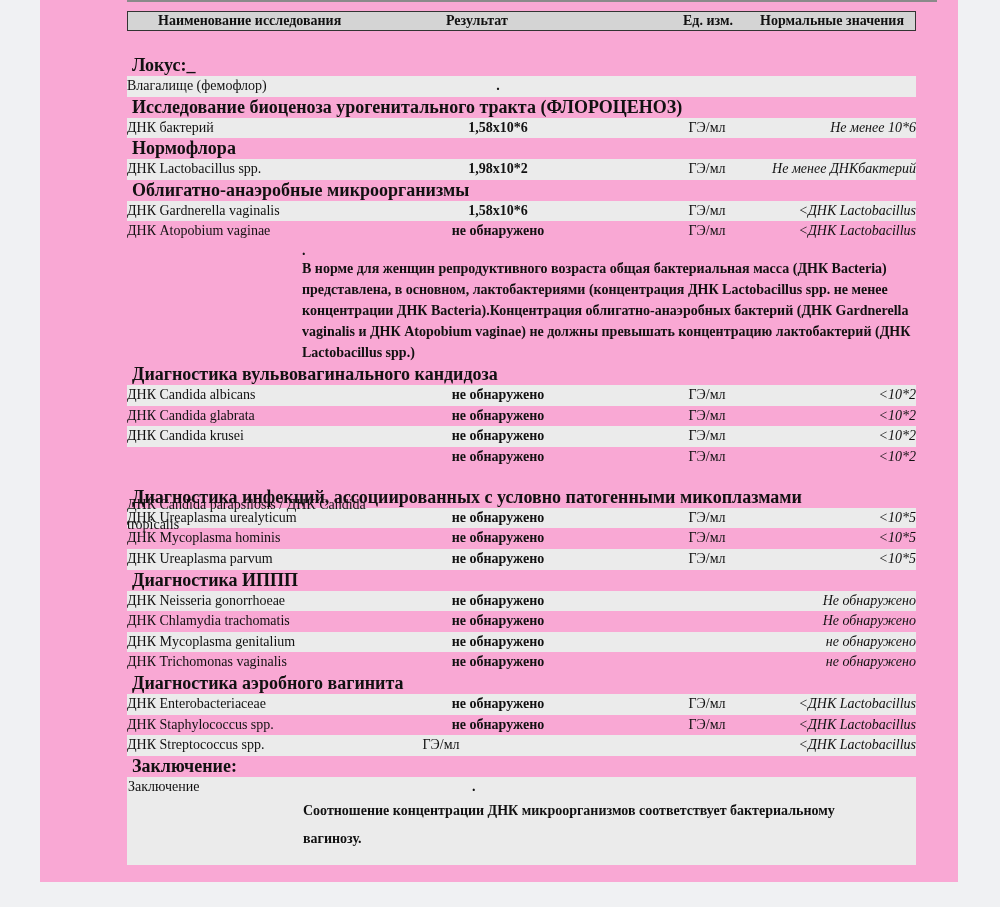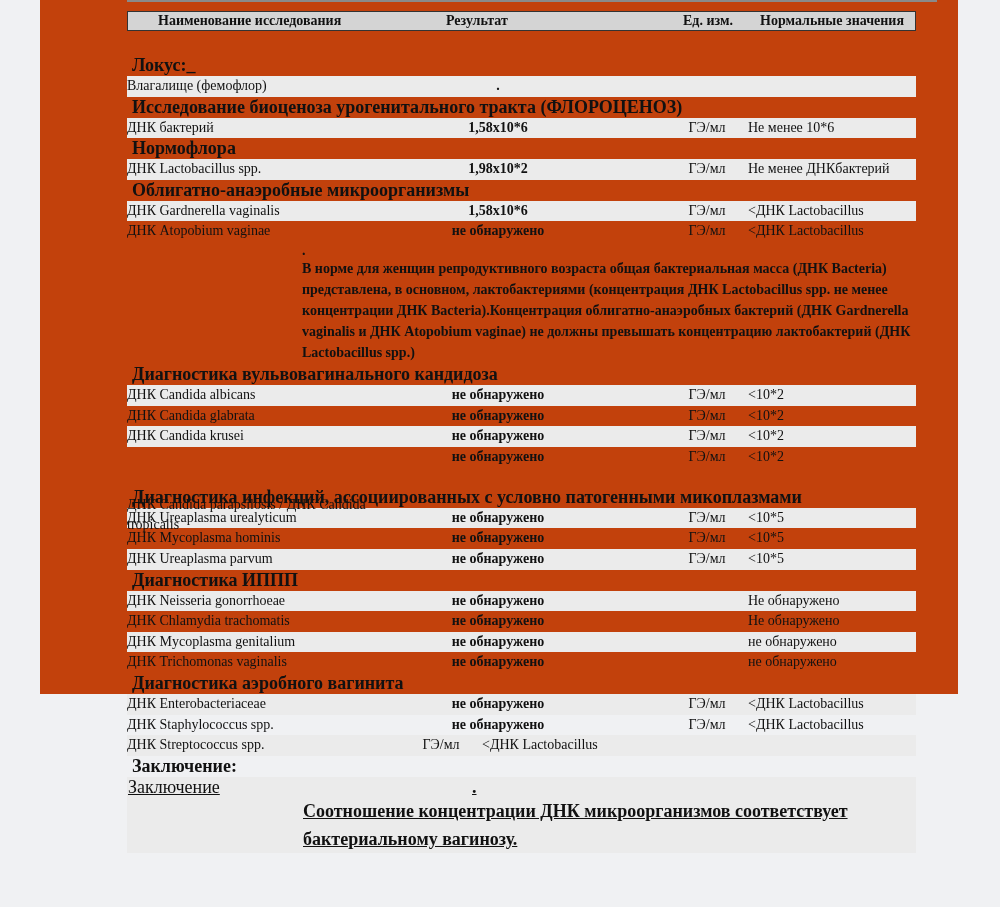--- a/index.html
+++ b/index.html
@@ -7,22 +7,22 @@
     width: 1000px; height: 907px;
     background: #f0f1f3;
     font-family: "Liberation Serif", "DejaVu Serif", serif;
     color: #111;
     position: relative;
     overflow: hidden;
   }
   .page {
     position: absolute;
     left: 40px; top: 0;
-    width: 918px; height: 694px;
-    background: #c2410c;
+    width: 918px; height: 882px;
+    background: #f9a8d4;
   }
   .top-rule {
     position: absolute;
     left: 87px; top: 0;
     width: 810px; height: 2px;
     background: #8a8a8a;
   }
   .sheet {
     position: absolute;
     left: 87px; top: 11px;
@@ -55,40 +55,39 @@
   .row {
     display: flex;
     height: 20.6px;
     line-height: 20.6px;
     font-size: 14px;
   }
   .row.shaded { background: #ebebeb; }
   .row .name { width: 273px; padding-left: 0; box-sizing: border-box; white-space: nowrap; }
   .row .res  { width: 266px; font-weight: bold; text-align: center; padding-right: 70px; box-sizing: border-box; }
   .row .unit { width: 82px; text-align: center; }
-  .row .norm { flex: 1; text-align: left; }
+  .row .norm { flex: 1; text-align: right; font-style: italic; }
   .row.tall { height: 40px; }
   .row.tall .name { white-space: normal; line-height: 20px; margin-top: 48px; }
   .row.tall .res, .row.tall .unit, .row.tall .norm { line-height: 20px; }
 
   .note {
     padding-left: 175px;
     font-weight: bold;
     font-size: 14px;
     line-height: 21px;
     padding-top: 4px;
     padding-bottom: 1px;
   }
   .note .dot { display: block; line-height: 10px; height: 12px; }
 
   .conclusion-block {
     background: #ebebeb;
-    font-size: 18px;
-    padding-bottom: 0;
-    text-decoration: underline;
+    font-size: 14px;
+    padding-bottom: 12px;
   }
   .conclusion-block .first-line {
     display: flex;
     height: 20px;
     line-height: 20px;
   }
   .conclusion-block .first-line .name { width: 345px; padding-left: 1px; box-sizing: border-box; }
   .conclusion-block .first-line .dot { font-weight: bold; }
   .conclusion-block .text {
     padding-left: 176px;

